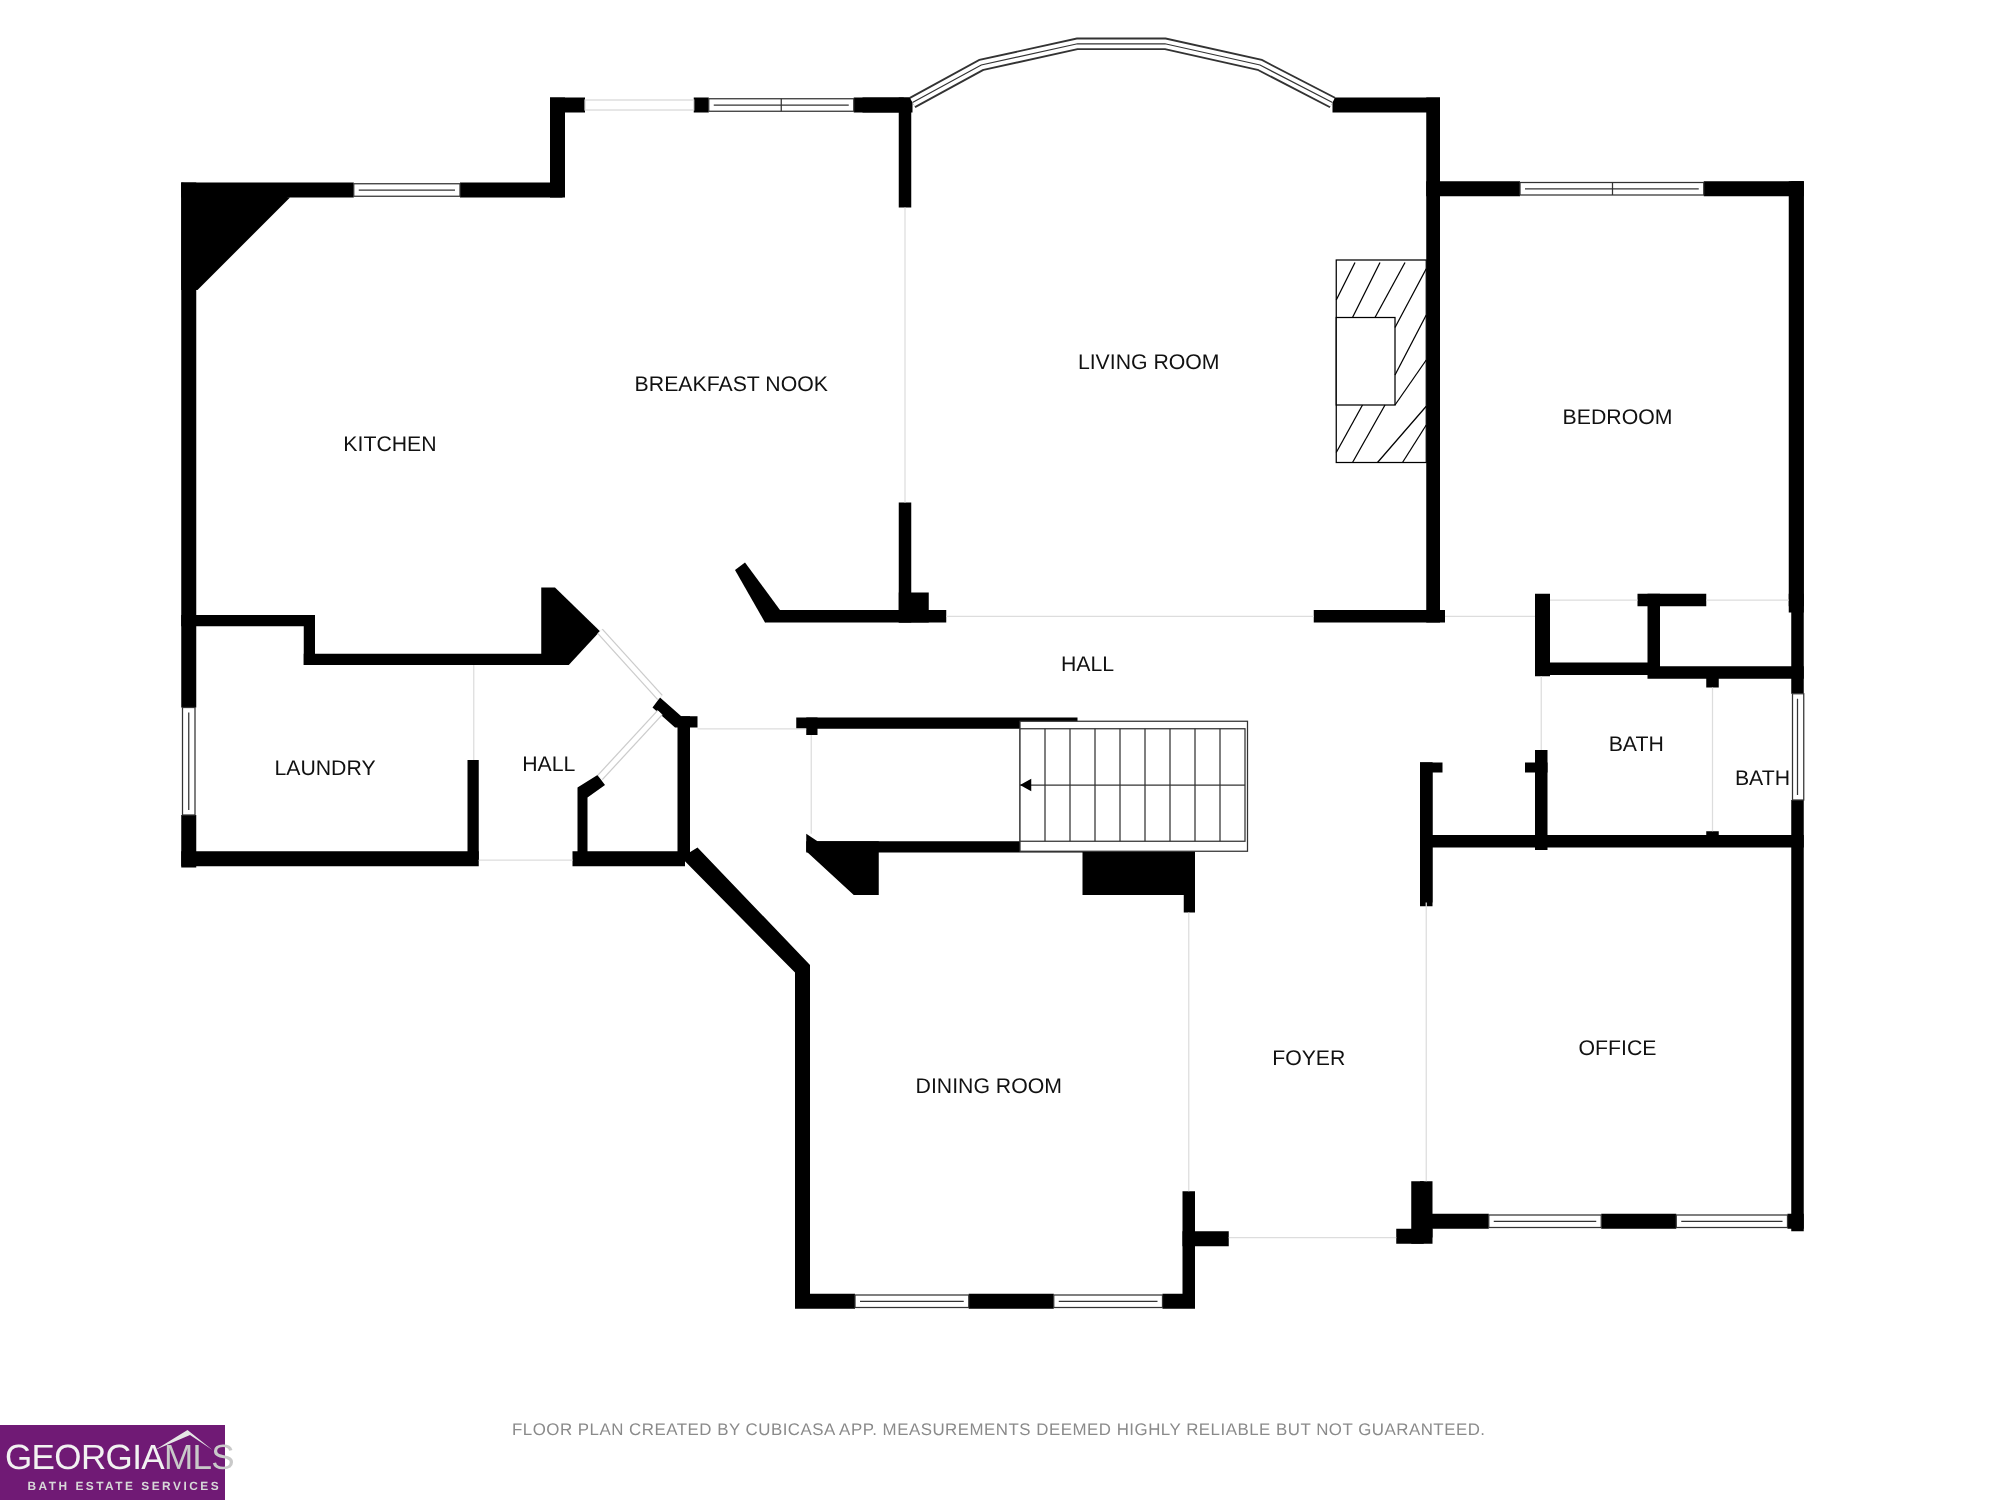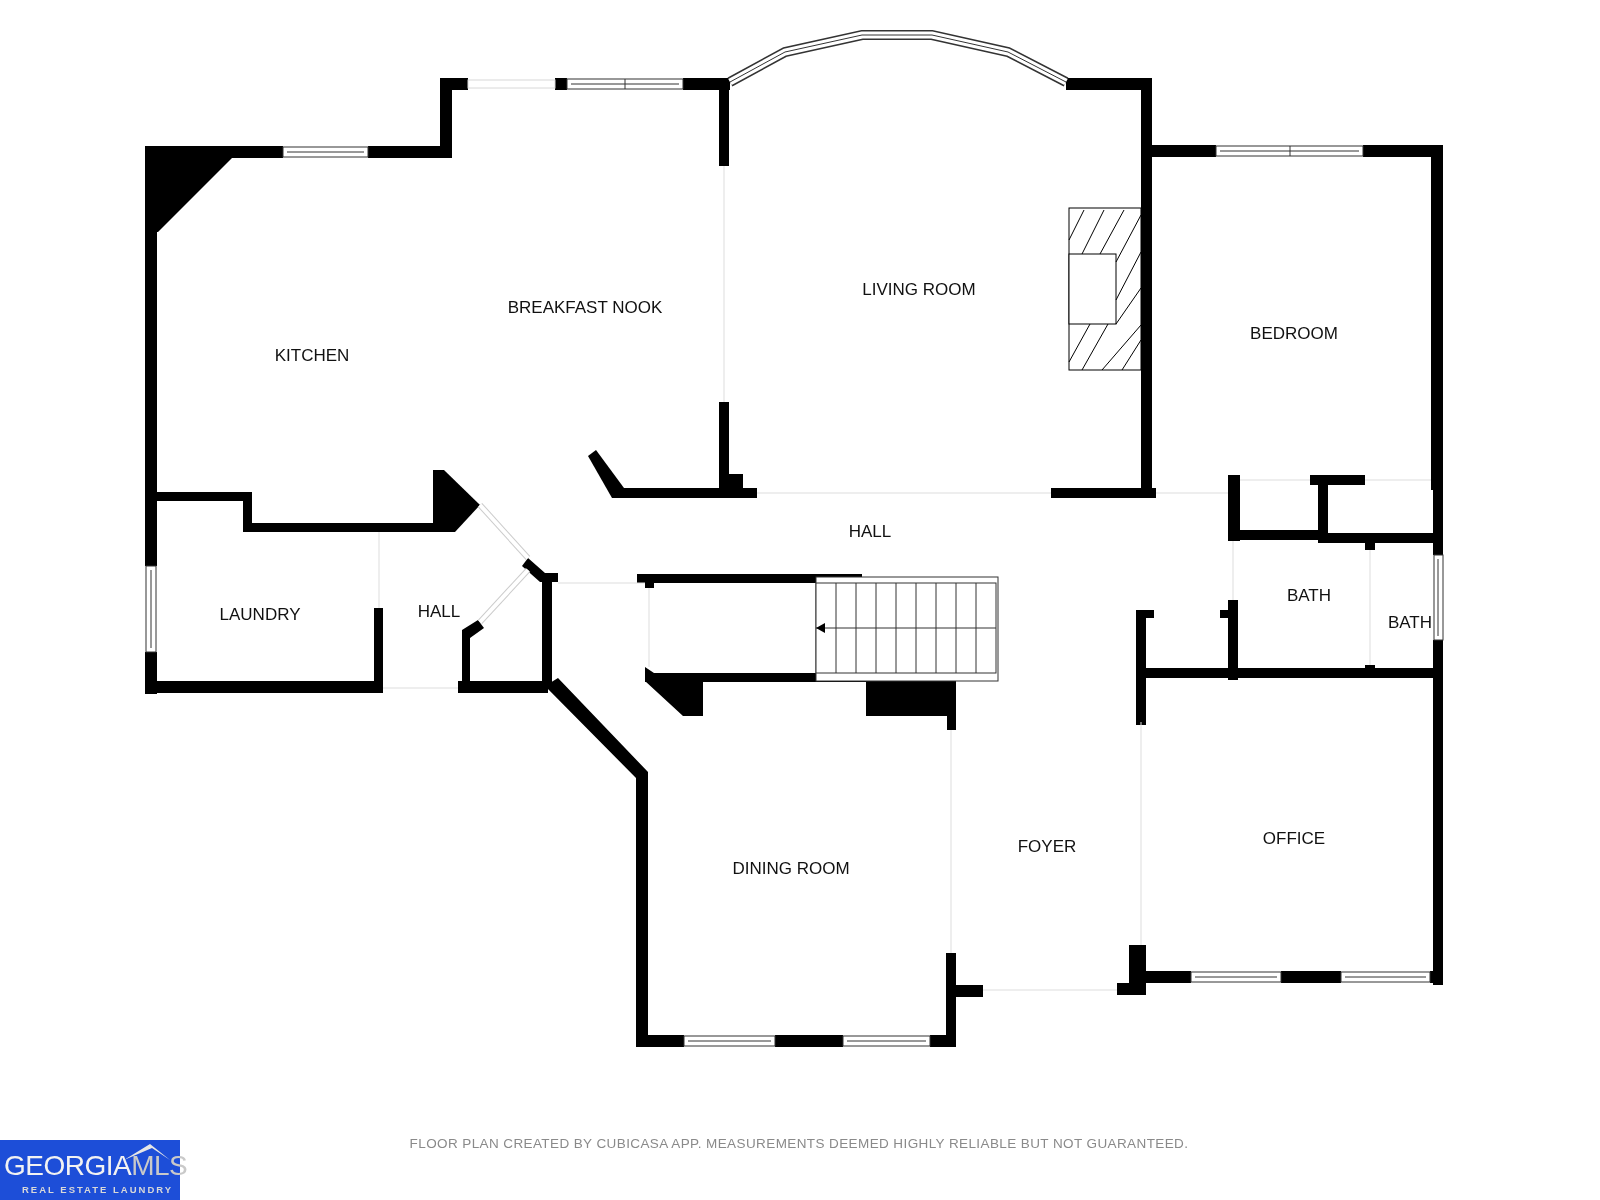--- a/index.html
+++ b/index.html
@@ -3,21 +3,21 @@
   <meta charset="utf-8">
   <style>
     html, body { margin: 0; padding: 0; background: #ffffff; }
     body { width: 1600px; height: 1200px; position: relative; overflow: hidden; font-family: "Liberation Sans", sans-serif; }
     #plan { position: absolute; left: 0; top: 0; width: 1600px; height: 1200px; }
     .room-label { font-family: "Liberation Sans", sans-serif; font-size: 17px; fill: #111; text-anchor: middle; }
     .wall { fill: #000; }
     .opening { fill: #fff; stroke: #d8d8d8; stroke-width: 1; }
     .window { fill: #fff; stroke: #333; stroke-width: 1; }
     .footer-note { position: absolute; left: 384px; top: 1136px; width: 830px; text-align: center; font-size: 13.5px; color: #8a8a8a; letter-spacing: 0.4px; }
-    .logo { position: absolute; left: 0; top: 1140px; width: 180px; height: 60px; background: #1d4ed8; }
+    .logo { position: absolute; left: 0; top: 1140px; width: 180px; height: 60px; background: #701a75; }
     .logo-main { position: absolute; left: 4px; top: 12px; font-size: 28px; color: #f2f2f2; letter-spacing: -0.5px; line-height: 1; }
     .logo-main .mls { color: #c9c9c9; }
     .logo-sub { position: absolute; left: 22px; top: 44px; font-size: 9.5px; color: #d8d8d8; letter-spacing: 2px; font-weight: bold; }
     .logo-roof { position: absolute; left: 122px; top: 2px; }
   </style>
 </head>
 <body>
 
 <svg id="plan" viewBox="0 0 1600 1200" xmlns="http://www.w3.org/2000/svg">
   <g>
@@ -190,16 +190,16 @@
     <text class="room-label" x="1047" y="852">FOYER</text>
     <text class="room-label" x="1294" y="844">OFFICE</text>
   </g>
 </svg>
 
 <div class="logo">
   <svg class="logo-roof" width="50" height="20" viewBox="0 0 50 20">
     <polygon points="2,18 28,2 48,18 30,6" fill="#e6e6e6"></polygon>
   </svg>
   <div class="logo-main"><span>GEORGIA</span><span class="mls">MLS</span></div>
-  <div class="logo-sub">REAL ESTATE LAUNDRY</div>
+  <div class="logo-sub">BATH ESTATE SERVICES</div>
 </div>
 
 <div class="footer-note">FLOOR PLAN CREATED BY CUBICASA APP. MEASUREMENTS DEEMED HIGHLY RELIABLE BUT NOT GUARANTEED.</div>
 
 </body></html>

